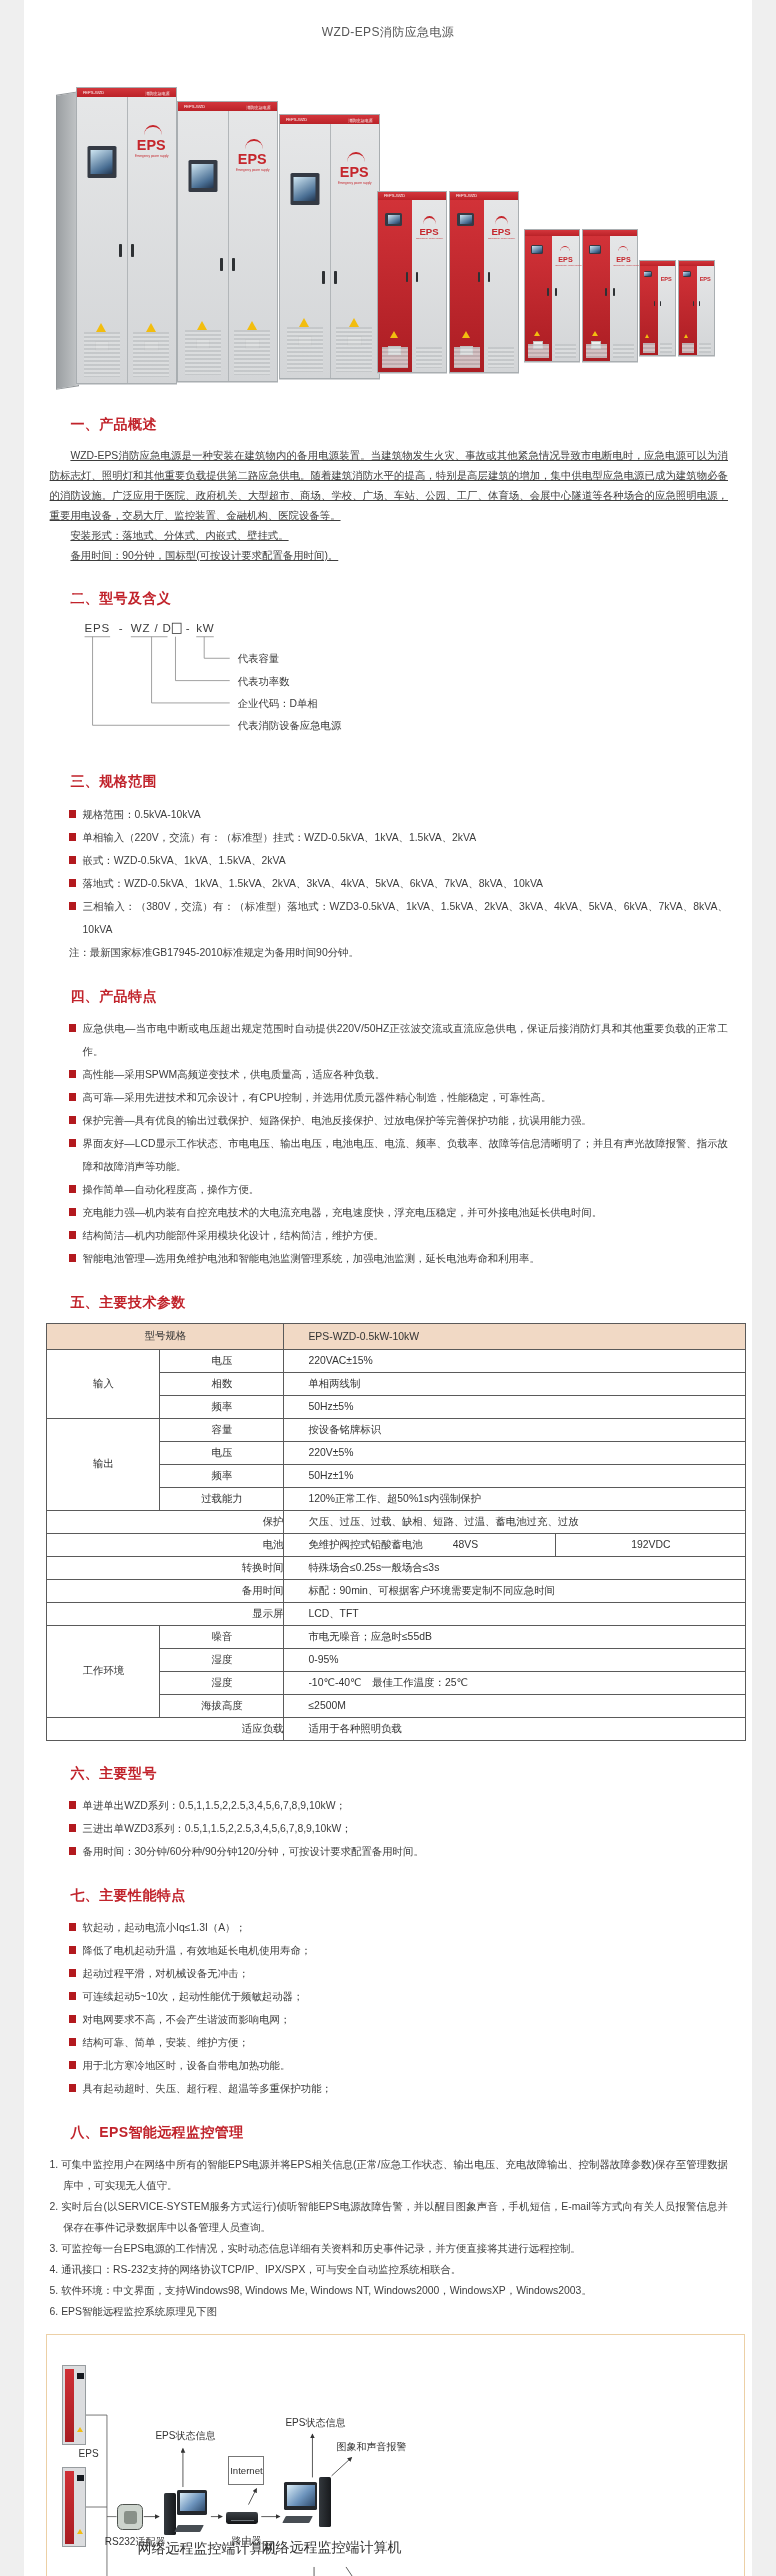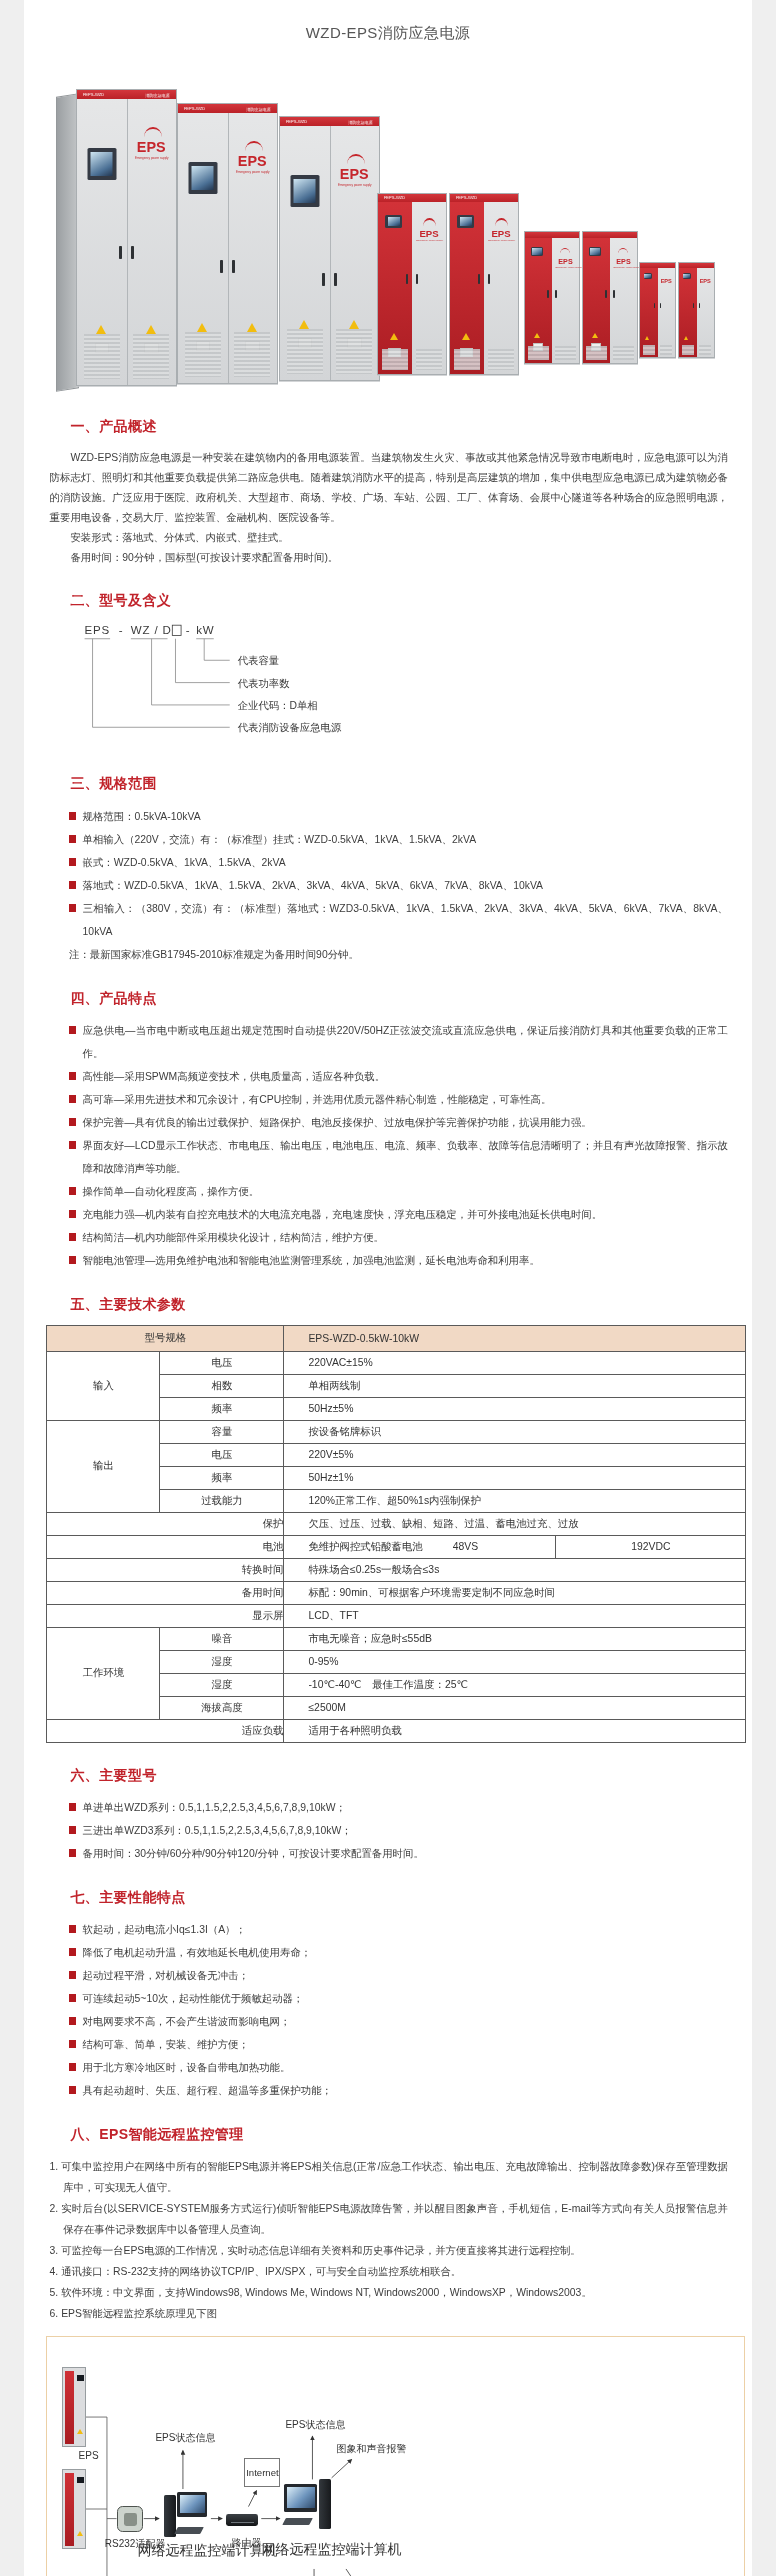--- a/index.html
+++ b/index.html
@@ -1,18 +1,18 @@
 <!DOCTYPE html>
 <html style="font-size:12.8px"><head>
 <meta charset="utf-8">
 <style>
   html,body{margin:0;padding:0;background:#efefef;font-family:"Liberation Sans","DejaVu Sans",sans-serif;}
   .page{width:776px;margin:0 auto;background:#efefef;}
   .content{width:728px;margin:0 auto;background:#fff;min-height:2576px;padding:0 24px;box-sizing:border-box;position:relative;}
-  .page-title{padding-top:24px;text-align:center;font-size:15px;color:#565656;letter-spacing:0.4px;}
+  .page-title{padding-top:24px;text-align:center;font-size:12px;color:#565656;letter-spacing:0.4px;}
   
   .hero{position:relative;height:329px;margin-top:22.4px;}
   .cab{position:absolute;background:linear-gradient(#e6e7e8,#d3d5d7);border:0.8px solid #a9aeb1;box-sizing:border-box;box-shadow:0 0.8px 0 #c9cbcd;}
   .ctop{position:absolute;top:0;left:0;right:0;background:linear-gradient(#d3363c,#bb2228);display:flex;justify-content:space-between;align-items:center;overflow:hidden;padding:0 4px;}
   .bm,.bn{color:#fff;font-size:4.8px;transform:scale(.85);white-space:nowrap;}
   .dline{position:absolute;top:8.8px;bottom:0;left:50%;width:0.8px;background:#b2b6b9;}
   .scr{position:absolute;background:#343a44;border-radius:1.6px;}
   .scr-in{position:absolute;left:12%;top:12%;right:12%;bottom:14%;background:linear-gradient(150deg,#cfe6f2,#4a6f94 70%,#223650);}
   .lg{position:absolute;border-top:2.4px solid #c5262c;border-radius:50% 50% 0 0/100% 100% 0 0;}
   .etx{position:absolute;color:#c5262c;font-weight:bold;text-align:center;line-height:1.05;}
@@ -76,21 +76,21 @@
   .xs .hnd{width:1.6px;height:4.8px;top:40px;}
   .xs .h1{left:calc(50% - 4px);}
   .xs .h2{left:calc(50% + 2.4px);}
   .xs .w1{left:14%;bottom:17.6px;border-left-width:2.4px;border-right-width:2.4px;border-bottom-width:4px;}
   .xs .v1{left:8%;width:36%;bottom:2.4px;height:9.6px;}
   .xs .v2{left:56%;width:36%;bottom:2.4px;height:9.6px;}
   .cab-side{position:absolute;left:8px;top:30px;width:21px;height:293px;background:linear-gradient(90deg,#9b9fa2,#c2c5c7);transform:skewY(-9deg);border:0.8px solid #94989b;}
   
   .sec-h{margin:24px 0 11.2px 22.4px;color:#c1232b;font-size:14px;font-weight:bold;letter-spacing:0.4px;}
   .para{margin-left:1.6px;font-size:10.4px;color:#3d3d3d;line-height:20px;text-align:justify;}
-  .ind{text-indent:2em;}
+  .ind{text-indent:2em;text-decoration:underline;}
   .blist{margin-left:21px;}
   .bitem{font-size:10.4px;color:#3d3d3d;line-height:23px;padding-left:13.6px;text-indent:-13.6px;text-align:justify;}
   .sq{display:inline-block;width:7.2px;height:8px;background:#b3191e;margin-right:6.4px;}
   .note{margin-left:21px;font-size:10.4px;color:#3d3d3d;line-height:23px;}
   .nlist{margin-left:1.6px;}
   .nitem{font-size:10.4px;color:#3d3d3d;line-height:21px;padding-left:13.6px;text-indent:-13.6px;text-align:justify;}
   
   .model-wrap{margin:12.8px 0 3.2px 36px;}
   .mtext{font-size:14.5px;fill:#3a3a3a;letter-spacing:1px;}
   .mlabel{font-size:13px;fill:#3a3a3a;}
@@ -488,21 +488,21 @@
     <div class="mon" style="left:130px;top:155px;width:30px;height:25px">
           <div class="mscr"></div>
         </div>
     <div class="kbd" style="left:129px;top:190px;width:26px;height:7.2px"></div>
     <div class="dlabel small" style="left:90px;top:205px;width:106px">网络远程监控端计算机</div>
 
     <div class="dlabel" style="left:107px;top:94px;width:61px">EPS状态信息</div>
 
     <div class="routerbox" style="left:179px;top:177px"></div>
     <div class="dlabel" style="left:177px;top:199px;width:37px">路由器</div>
-    <div class="inetbox" style="left:197px;top:121px;width:34px;height:27px">Internet</div>
+    <div class="inetbox" style="left:181px;top:121px;width:34px;height:27px">Internet</div>
 
     <div class="mon" style="left:237px;top:147px;width:33px;height:28px">
           <div class="mscr"></div>
         </div>
     <div class="tower" style="left:272px;top:142px;width:12px;height:50px"></div>
     <div class="kbd" style="left:237px;top:181px;width:27px;height:7.2px"></div>
     <div class="dlabel small" style="left:214px;top:204px;width:106px">网络远程监控端计算机</div>
 
     <div class="dlabel" style="left:237px;top:81px;width:61px">EPS状态信息</div>
     <div class="dlabel" style="left:285px;top:105px;width:74px">图象和声音报警</div>

